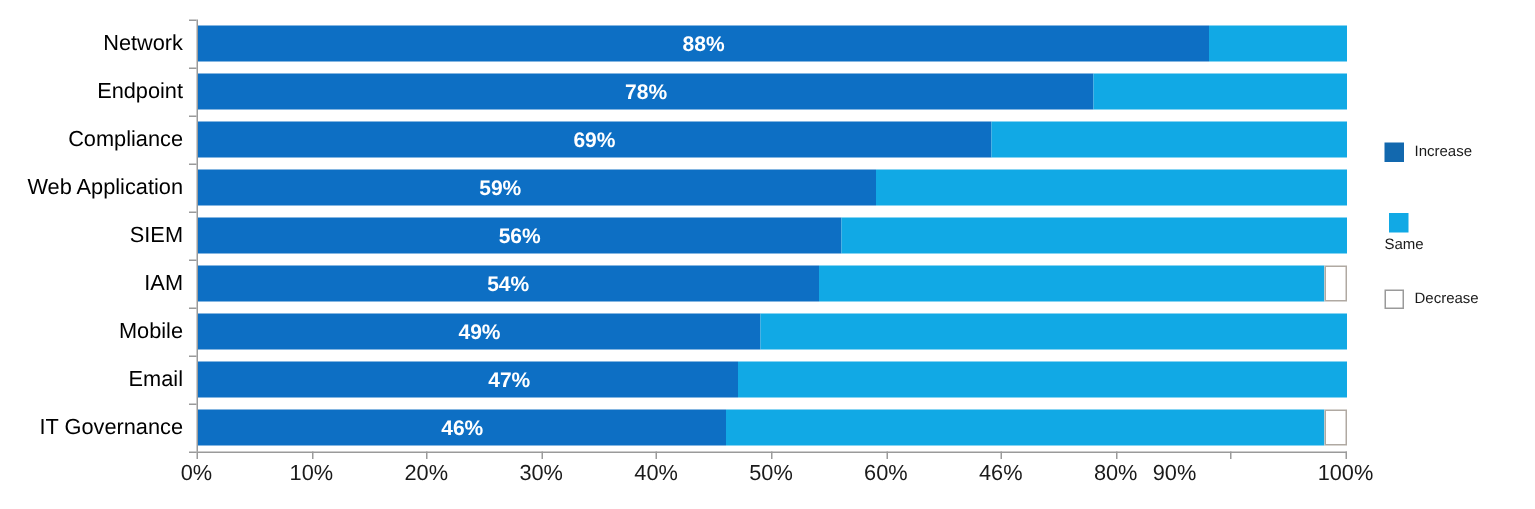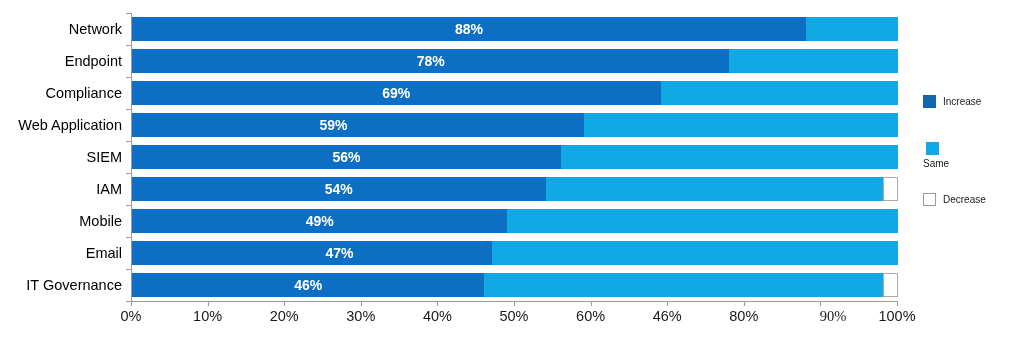--- a/index.html
+++ b/index.html
@@ -258,21 +258,21 @@
   <div class="x-labels">
       <div class="x-label" style="left: 0px;">0%</div>
       <div class="x-label" style="left: 76.6px;">10%</div>
       <div class="x-label" style="left: 153.2px;">20%</div>
       <div class="x-label" style="left: 229.8px;">30%</div>
       <div class="x-label" style="left: 306.4px;">40%</div>
       <div class="x-label" style="left: 383px;">50%</div>
       <div class="x-label" style="left: 459.6px;">60%</div>
       <div class="x-label" style="left: 536.2px;">46%</div>
       <div class="x-label" style="left: 612.8px;">80%</div>
-      <div class="x-label" style="left: 702px; font-family: Liberation Serif, serif;">90%</div>
+      <div class="x-label" style="left: 652px;">90%</div>
       <div class="x-label" style="left: 766px;">100%</div>
     </div>
 
   <div class="legend">
       <div class="legend-item" style="top: 0px;">
         <span class="legend-swatch sw-increase"></span>
         <span class="legend-text">Increase</span>
       </div>
       <div class="legend-item" style="top: 49px; flex-direction: column;">
         <span class="legend-swatch sw-same"></span>

